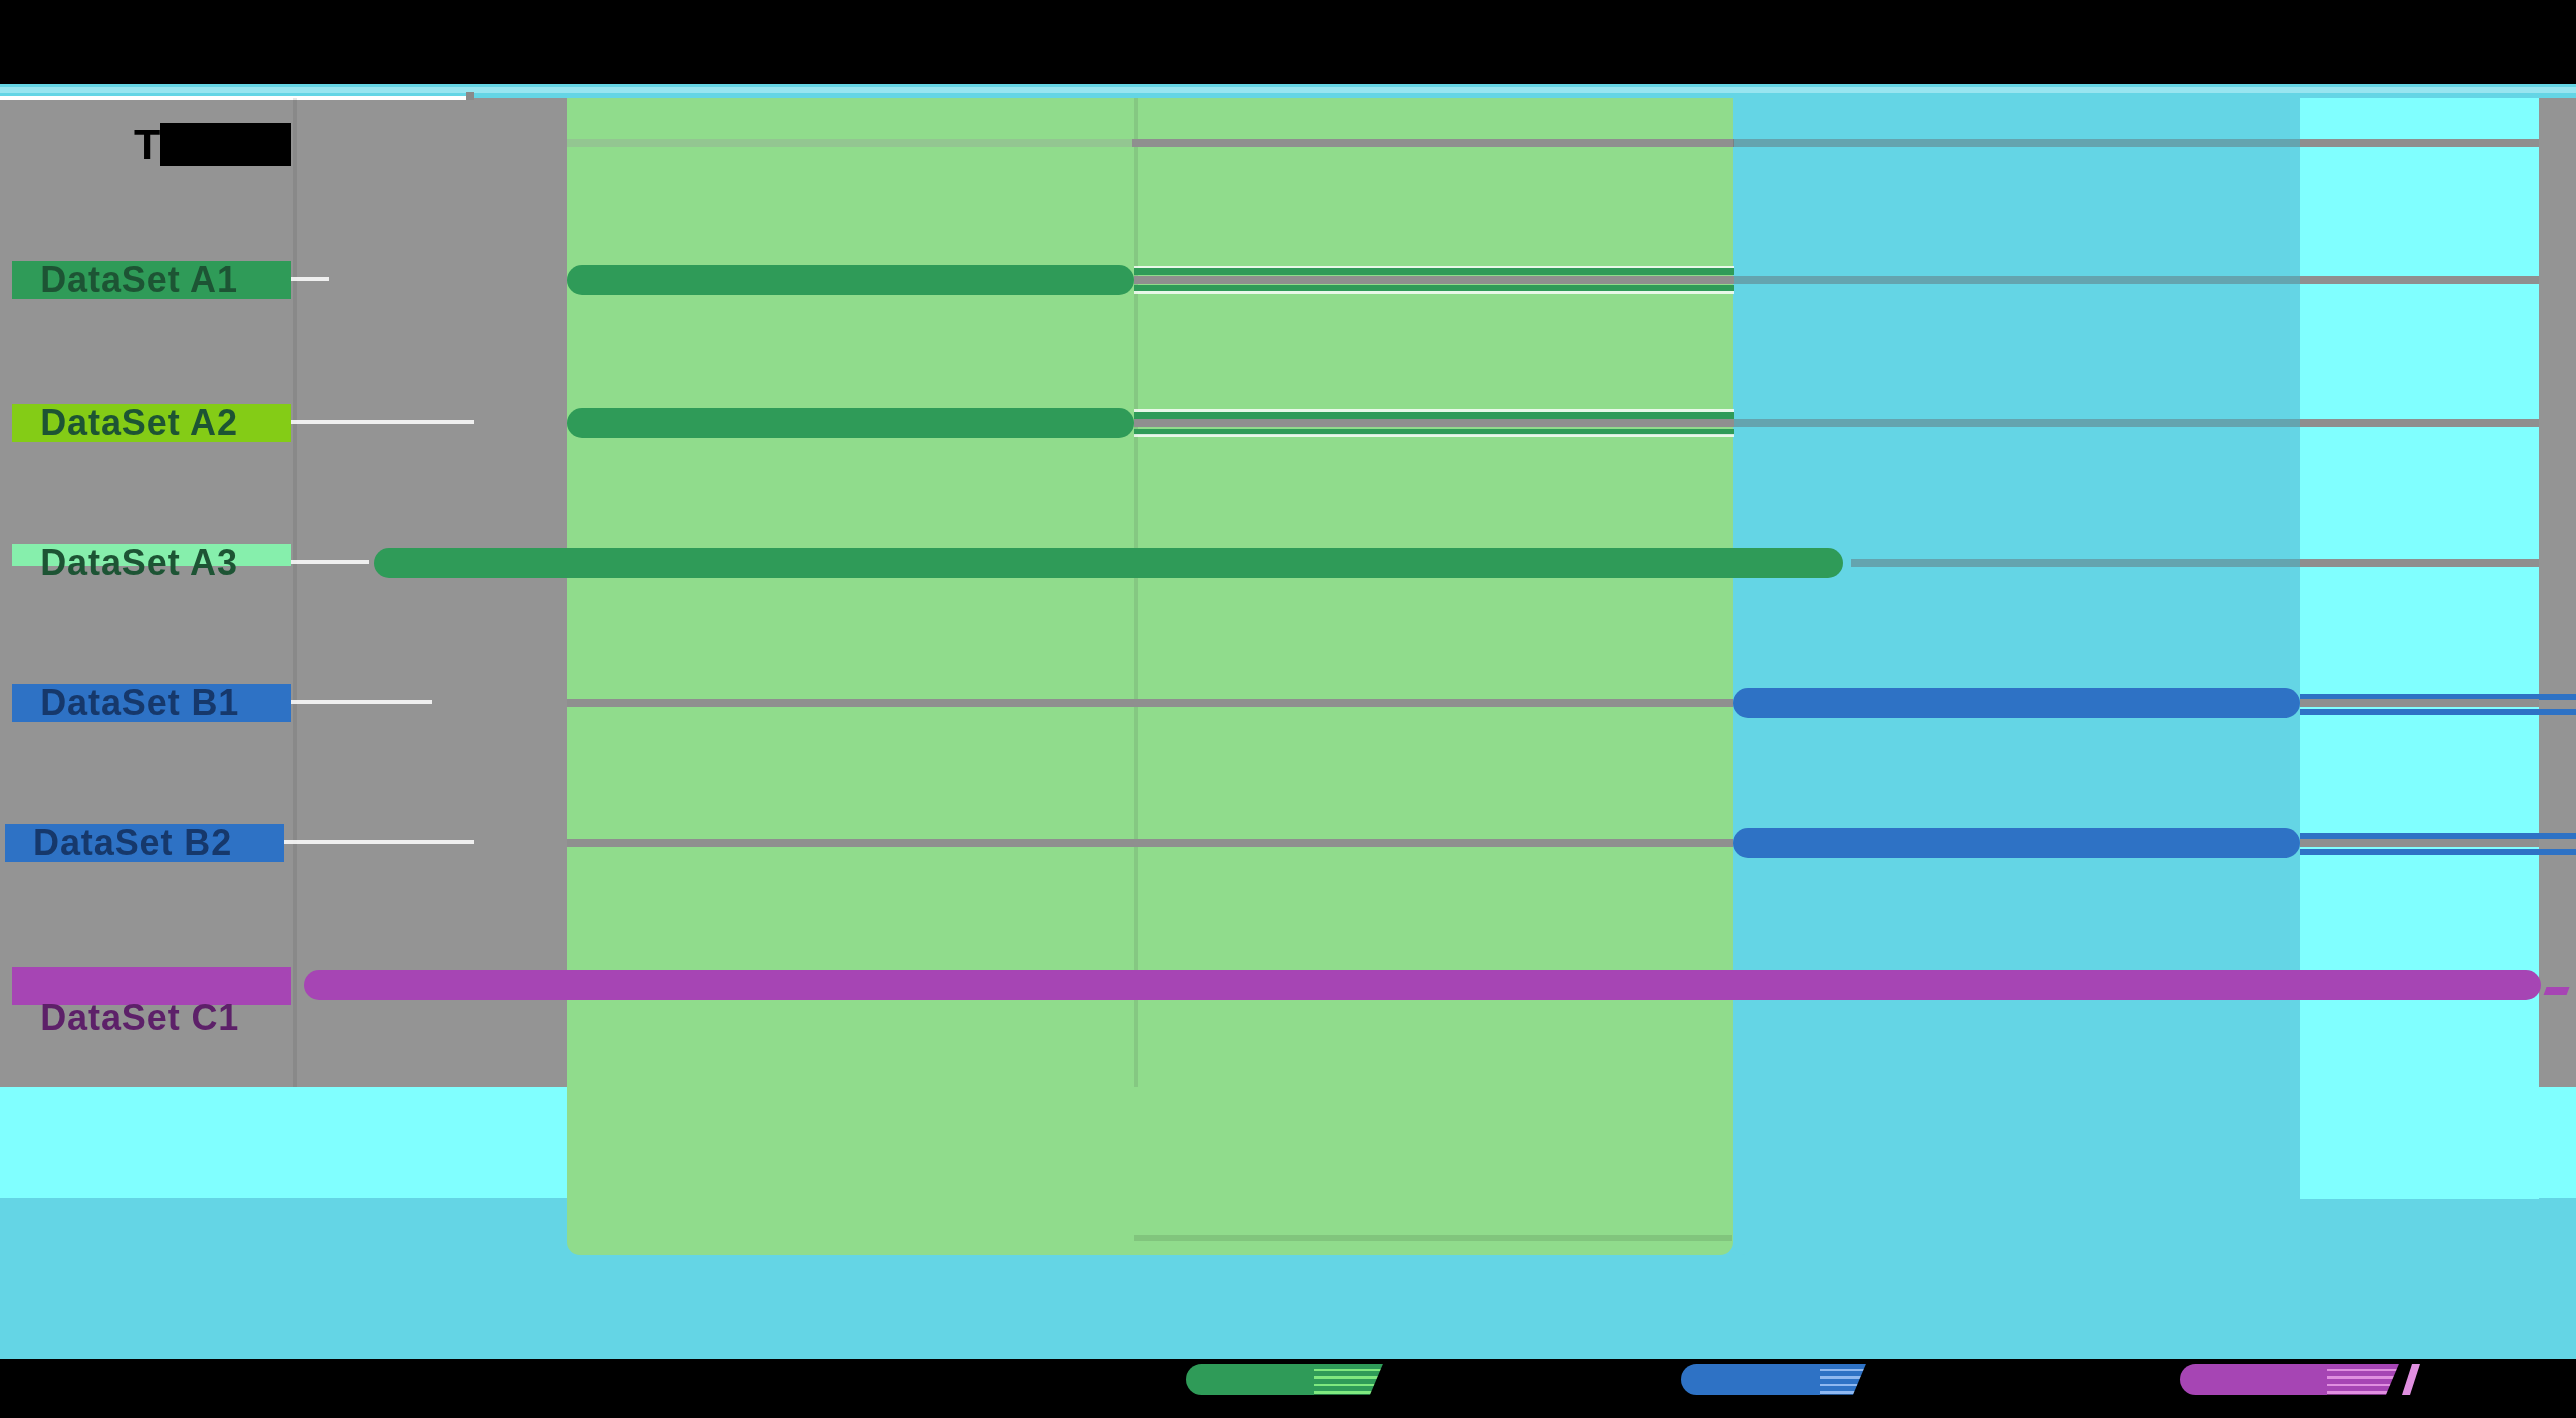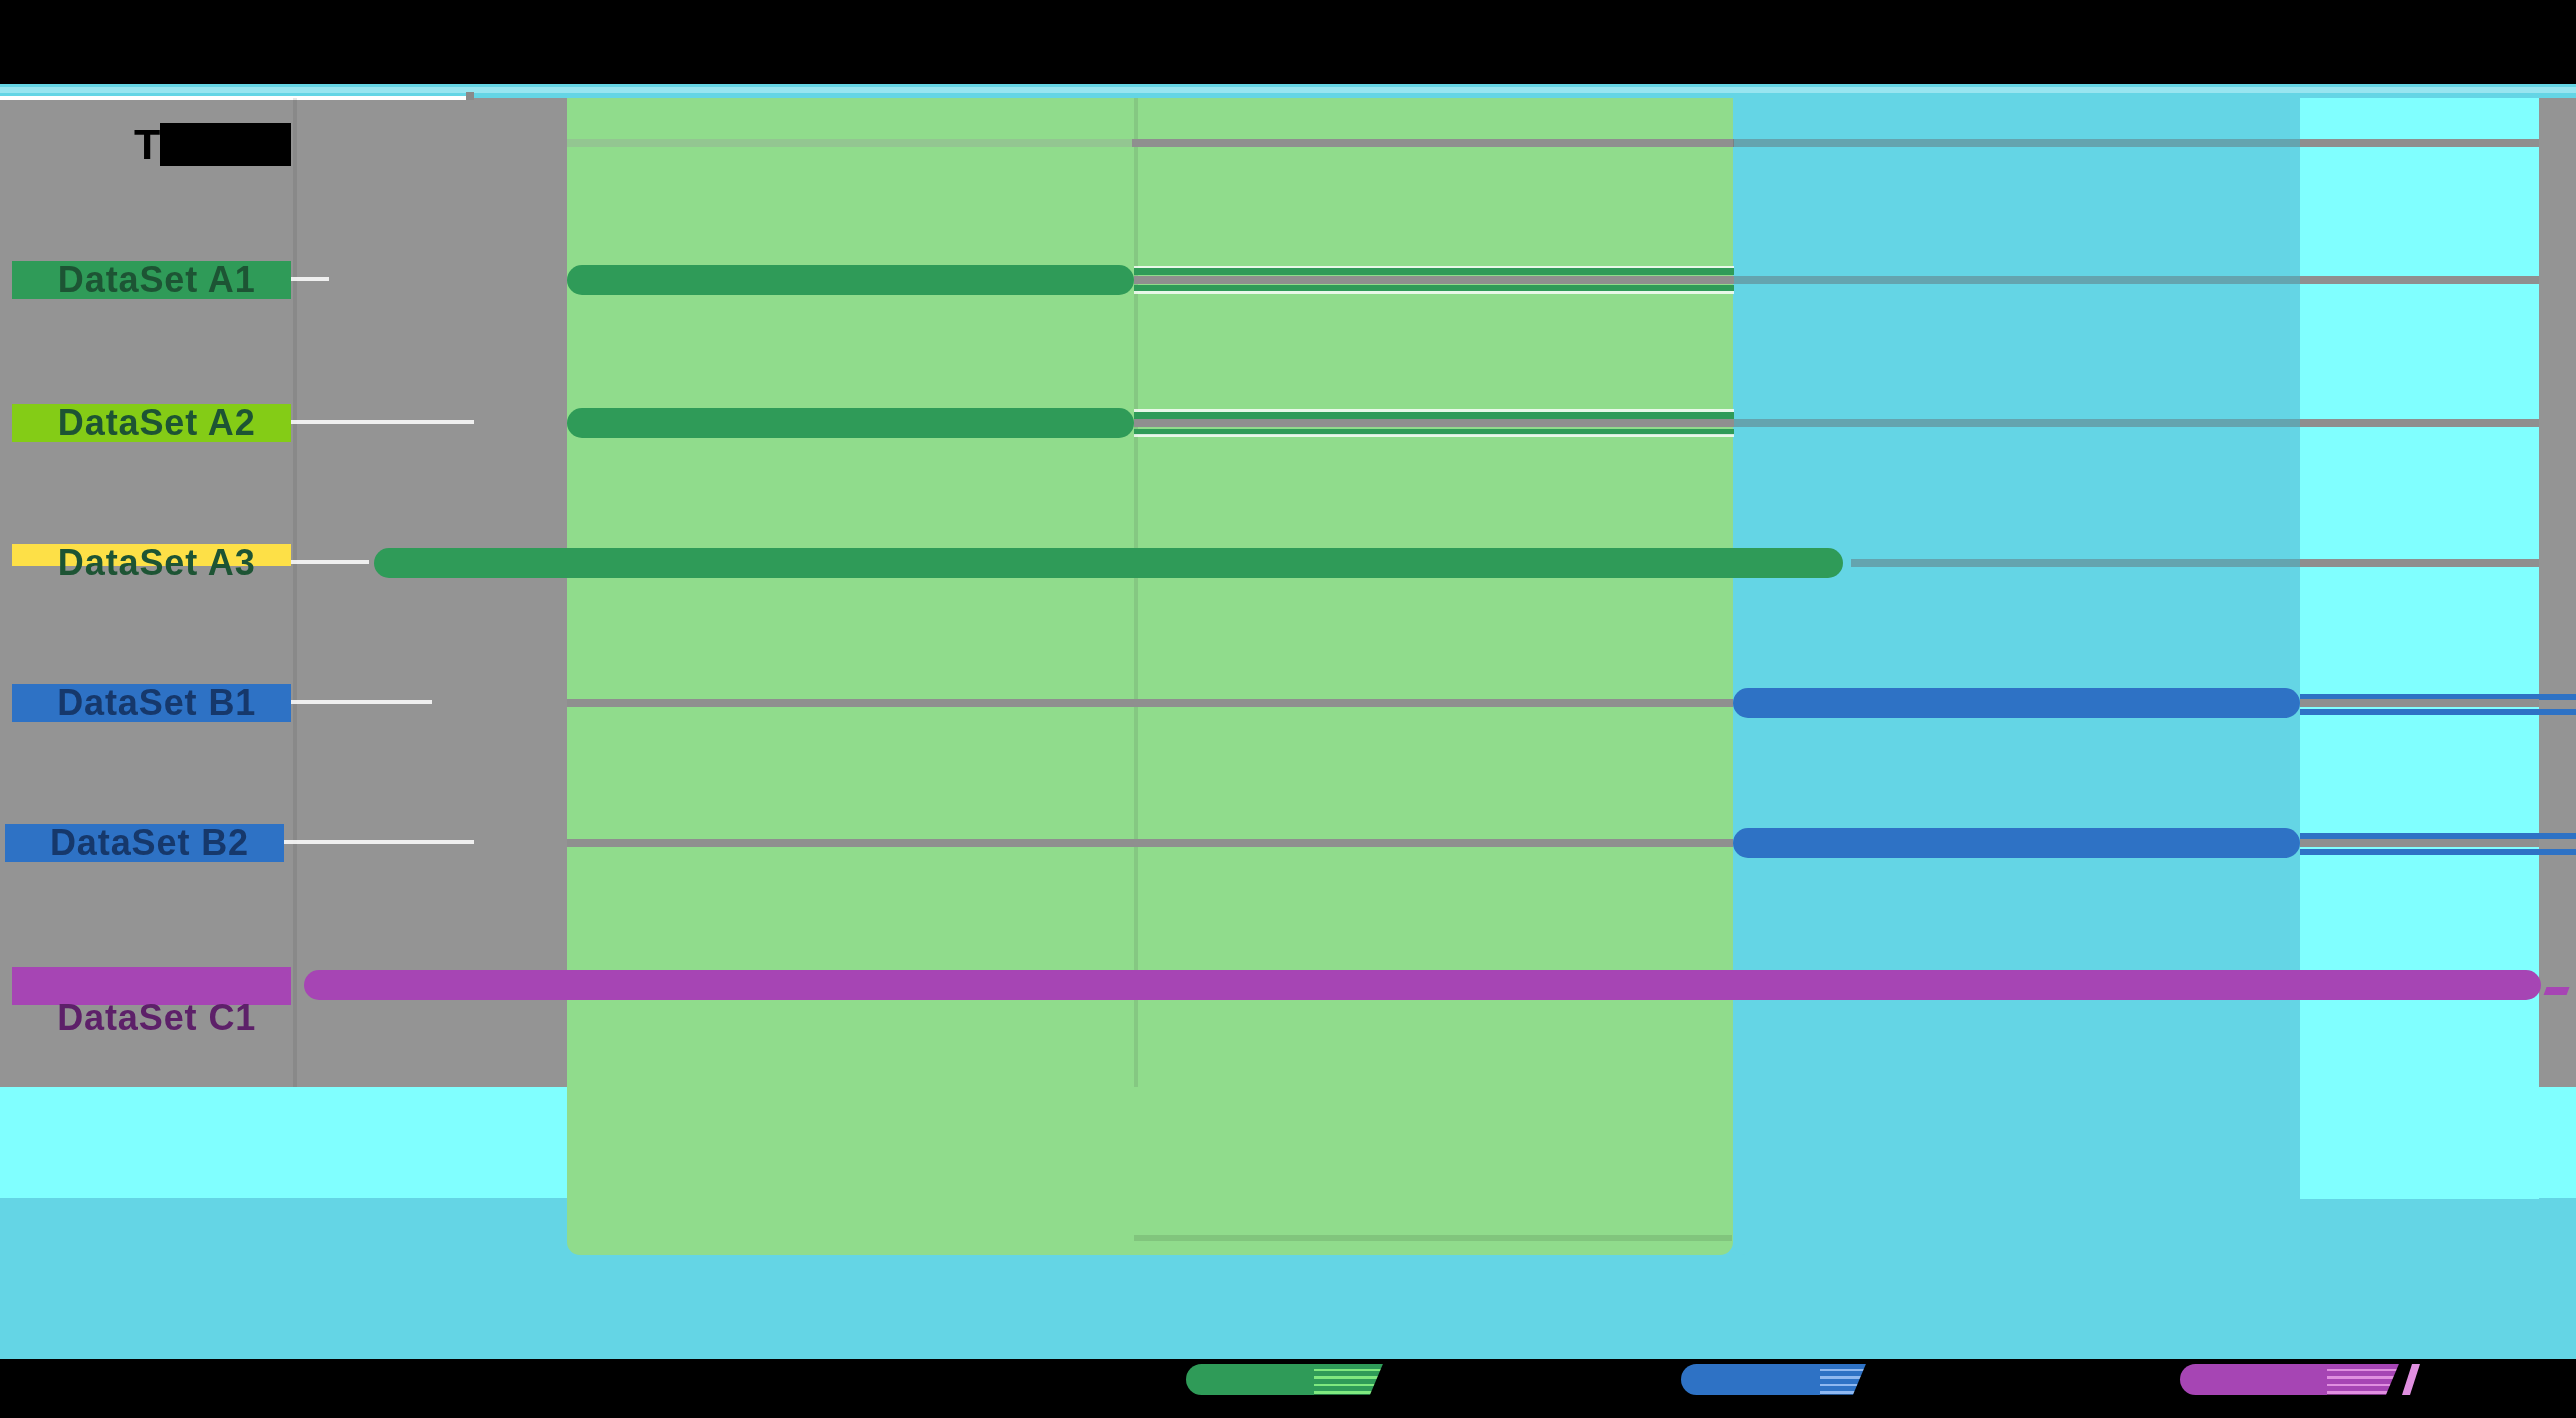--- a/index.html
+++ b/index.html
@@ -7,21 +7,21 @@
     position:relative;width:2576px;height:1419px;background:#000;overflow:hidden;
     font-family:"Liberation Sans", sans-serif;
   }
   .abs{position:absolute;}
   .gl-solid{background:#8f8f8f;}
   .gl-faint{background:rgba(150,170,150,0.45);}
   .gl-softcyan{background:rgba(100,115,122,0.5);}
   .bar{border-radius:15px;}
   .rowlabel{
     font-size:36px;font-weight:700;line-height:38px;letter-spacing:0.9px;
-    padding-left:10px;white-space:nowrap;overflow:hidden;text-align:center;
+    padding-left:28px;white-space:nowrap;overflow:hidden;
   }
   .session-label{
     width:563px;text-align:center;font-size:39px;font-weight:400;letter-spacing:0.5px;
   }
   .pill{border-radius:16px 0 0 16px;}
   .stripeblock{clip-path:polygon(0 0,100% 0,calc(100% - 13px) 100%,0 100%);}
   .ytitle{font-size:43px;font-weight:700;color:#000;}
 </style>
 </head>
 <body>
@@ -71,21 +71,21 @@
       <div class="abs" style="left: 1134px; top: 434px; width: 600px; height: 2.8px; background: rgba(255, 255, 255, 0.8);"></div>
       <div class="abs" style="left: 188px; top: 420px; width: 286px; height: 3.8px; background: rgba(255, 255, 255, 0.85);"></div>
       <div class="abs bar" style="left: 567px; top: 408px; width: 567px; height: 30px; background: rgb(47, 155, 88);"></div>
       <div class="abs" style="left: 12.2px; top: 404px; width: 279px; height: 38px; background: #84cc16;">
         <div class="rowlabel" style="color: rgb(29, 84, 52);">DataSet A2</div>
       </div>
       <div class="abs gl-softcyan" style="left: 1851px; top: 559px; width: 450px; height: 8.4px;"></div>
       <div class="abs gl-solid" style="left: 2300px; top: 559px; width: 239px; height: 8.4px;"></div>
       <div class="abs" style="left: 188px; top: 560px; width: 181px; height: 3.8px; background: rgba(255, 255, 255, 0.85);"></div>
       <div class="abs bar" style="left: 374px; top: 548px; width: 1469px; height: 30px; background: rgb(47, 155, 88);"></div>
-      <div class="abs" style="left: 12.2px; top: 544px; width: 279px; height: 22px; background: #fde047;">
+      <div class="abs" style="left: 12.2px; top: 544px; width: 279px; height: 22px; background: #86efac;">
         <div class="rowlabel" style="color: rgb(29, 84, 52);">DataSet A3</div>
       </div>
       <div class="abs gl-solid" style="left: 567px; top: 699px; width: 1166px; height: 8.4px;"></div>
       <div class="abs gl-solid" style="left: 2300px; top: 699px; width: 239px; height: 8.4px;"></div>
       <div class="abs" style="left: 2300px; top: 694px; width: 276px; height: 5.6px; background: rgb(46, 114, 197);"></div>
       <div class="abs gl-solid" style="left: 2300px; top: 699px; width: 239px; height: 8.4px;"></div>
       <div class="abs" style="left: 2300px; top: 709px; width: 276px; height: 5.6px; background: rgb(46, 114, 197);"></div>
       <div class="abs" style="left: 188px; top: 700px; width: 244px; height: 3.8px; background: rgba(255, 255, 255, 0.85);"></div>
       <div class="abs bar" style="left: 1733px; top: 688px; width: 567px; height: 30px; background: rgb(46, 114, 197);"></div>
       <div class="abs" style="left: 12.2px; top: 684px; width: 279px; height: 38px; background: rgb(46, 114, 197);">

